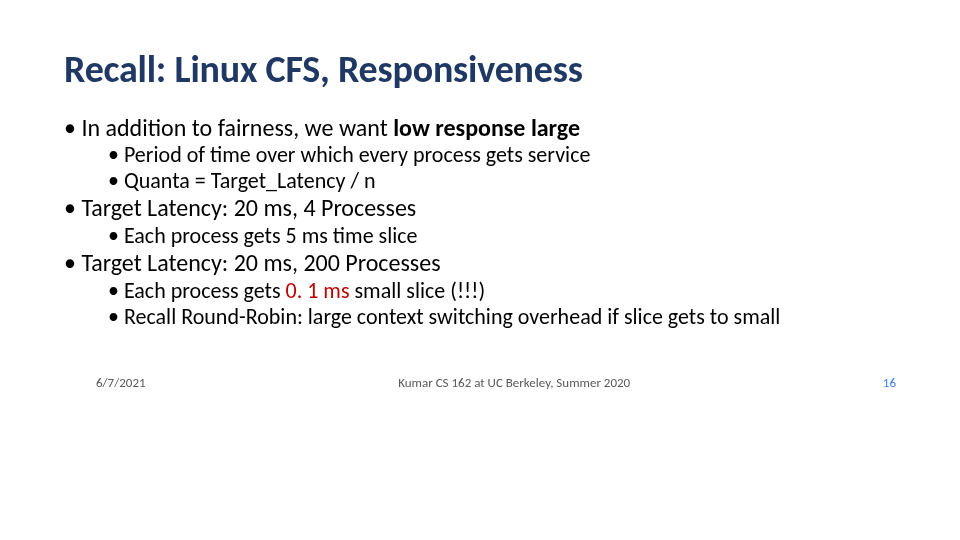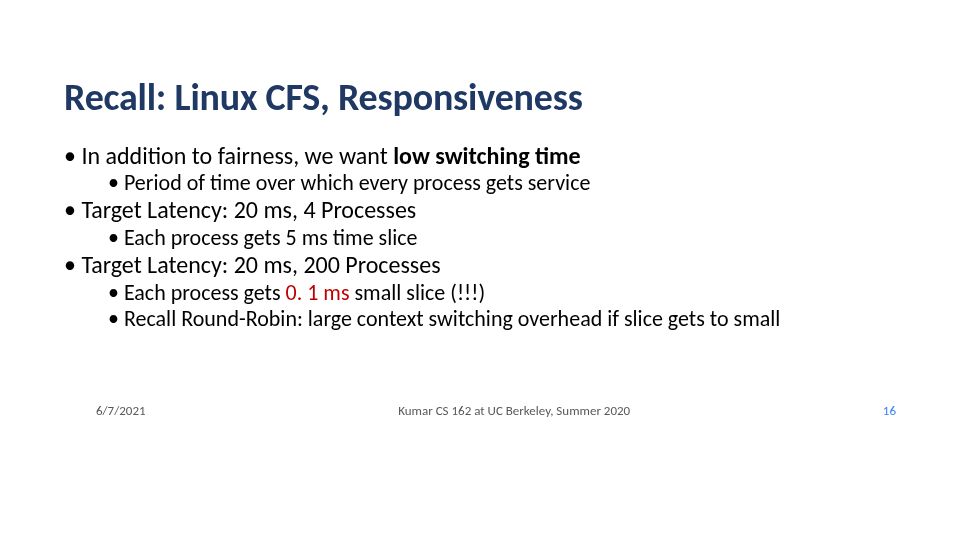--- a/index.html
+++ b/index.html
@@ -1,43 +1,46 @@
 <!DOCTYPE html>
 <html><head>
 <meta charset="utf-8">
 <style>
   * { margin: 0; padding: 0; box-sizing: border-box; }
   html, body { width: 960px; height: 540px; background: #fff; font-family: Calibri, "Segoe UI", Arial, sans-serif; color: #000; overflow: hidden; }
-  .slide { width: 960px; height: 404px; position: relative; padding: 48px 48px 0 64px; margin-top: 28px; }
+  .slide { width: 960px; height: 404px; position: relative; padding: 48px 48px 0 64px; }
   .title { font-size: 38px; font-weight: 700; color: #1f3864; line-height: 1.15; margin-bottom: 22px; letter-spacing: -0.2px; }
   .lvl1 { font-size: 24px; padding-left: 0; line-height: 1.2; }
   .lvl2 { font-size: 22px; padding-left: 44px; line-height: 1.18; }
   .bullet1::before { content: "• "; }
   .bullet2::before { content: "• "; }
   .bold-inline { font-weight: 700; }
   .italic-inline { font-style: italic; }
   .red-inline { color: #c00000; }
   .row { display: block; }
   .footer { position: absolute; bottom: 14px; left: 0; width: 960px; display: flex; justify-content: space-between; align-items: flex-start; padding: 0 64px 0 96px; font-size: 13px; color: #595959; }
   .footer .slidenum { color: #3b82f6; }
 </style>
 </head>
 <body>
 
 <div class="slide">
 
   <div class="title">Recall: Linux CFS, Responsiveness</div>
 
   <div class="lvl1 row bullet1">
-    <span>In addition to fairness, we want </span><span class="bold-inline">low switching time</span>
+    <span>In addition to fairness, we want </span><span class="bold-inline">low response large</span>
   </div>
 
 
   <div class="lvl2 row bullet2">
     <span>Period of time over which every process gets service</span>
+  </div>
+  <div class="lvl2 row bullet2">
+    <span>Quanta = Target_Latency / n</span>
   </div>
 
   <div class="lvl1 row bullet1">
     <span>Target Latency: 20 ms, 4 Processes</span>
   </div>
 
   <div class="lvl2 row bullet2">
     <span>Each process gets 5 ms time slice</span>
   </div>
 

